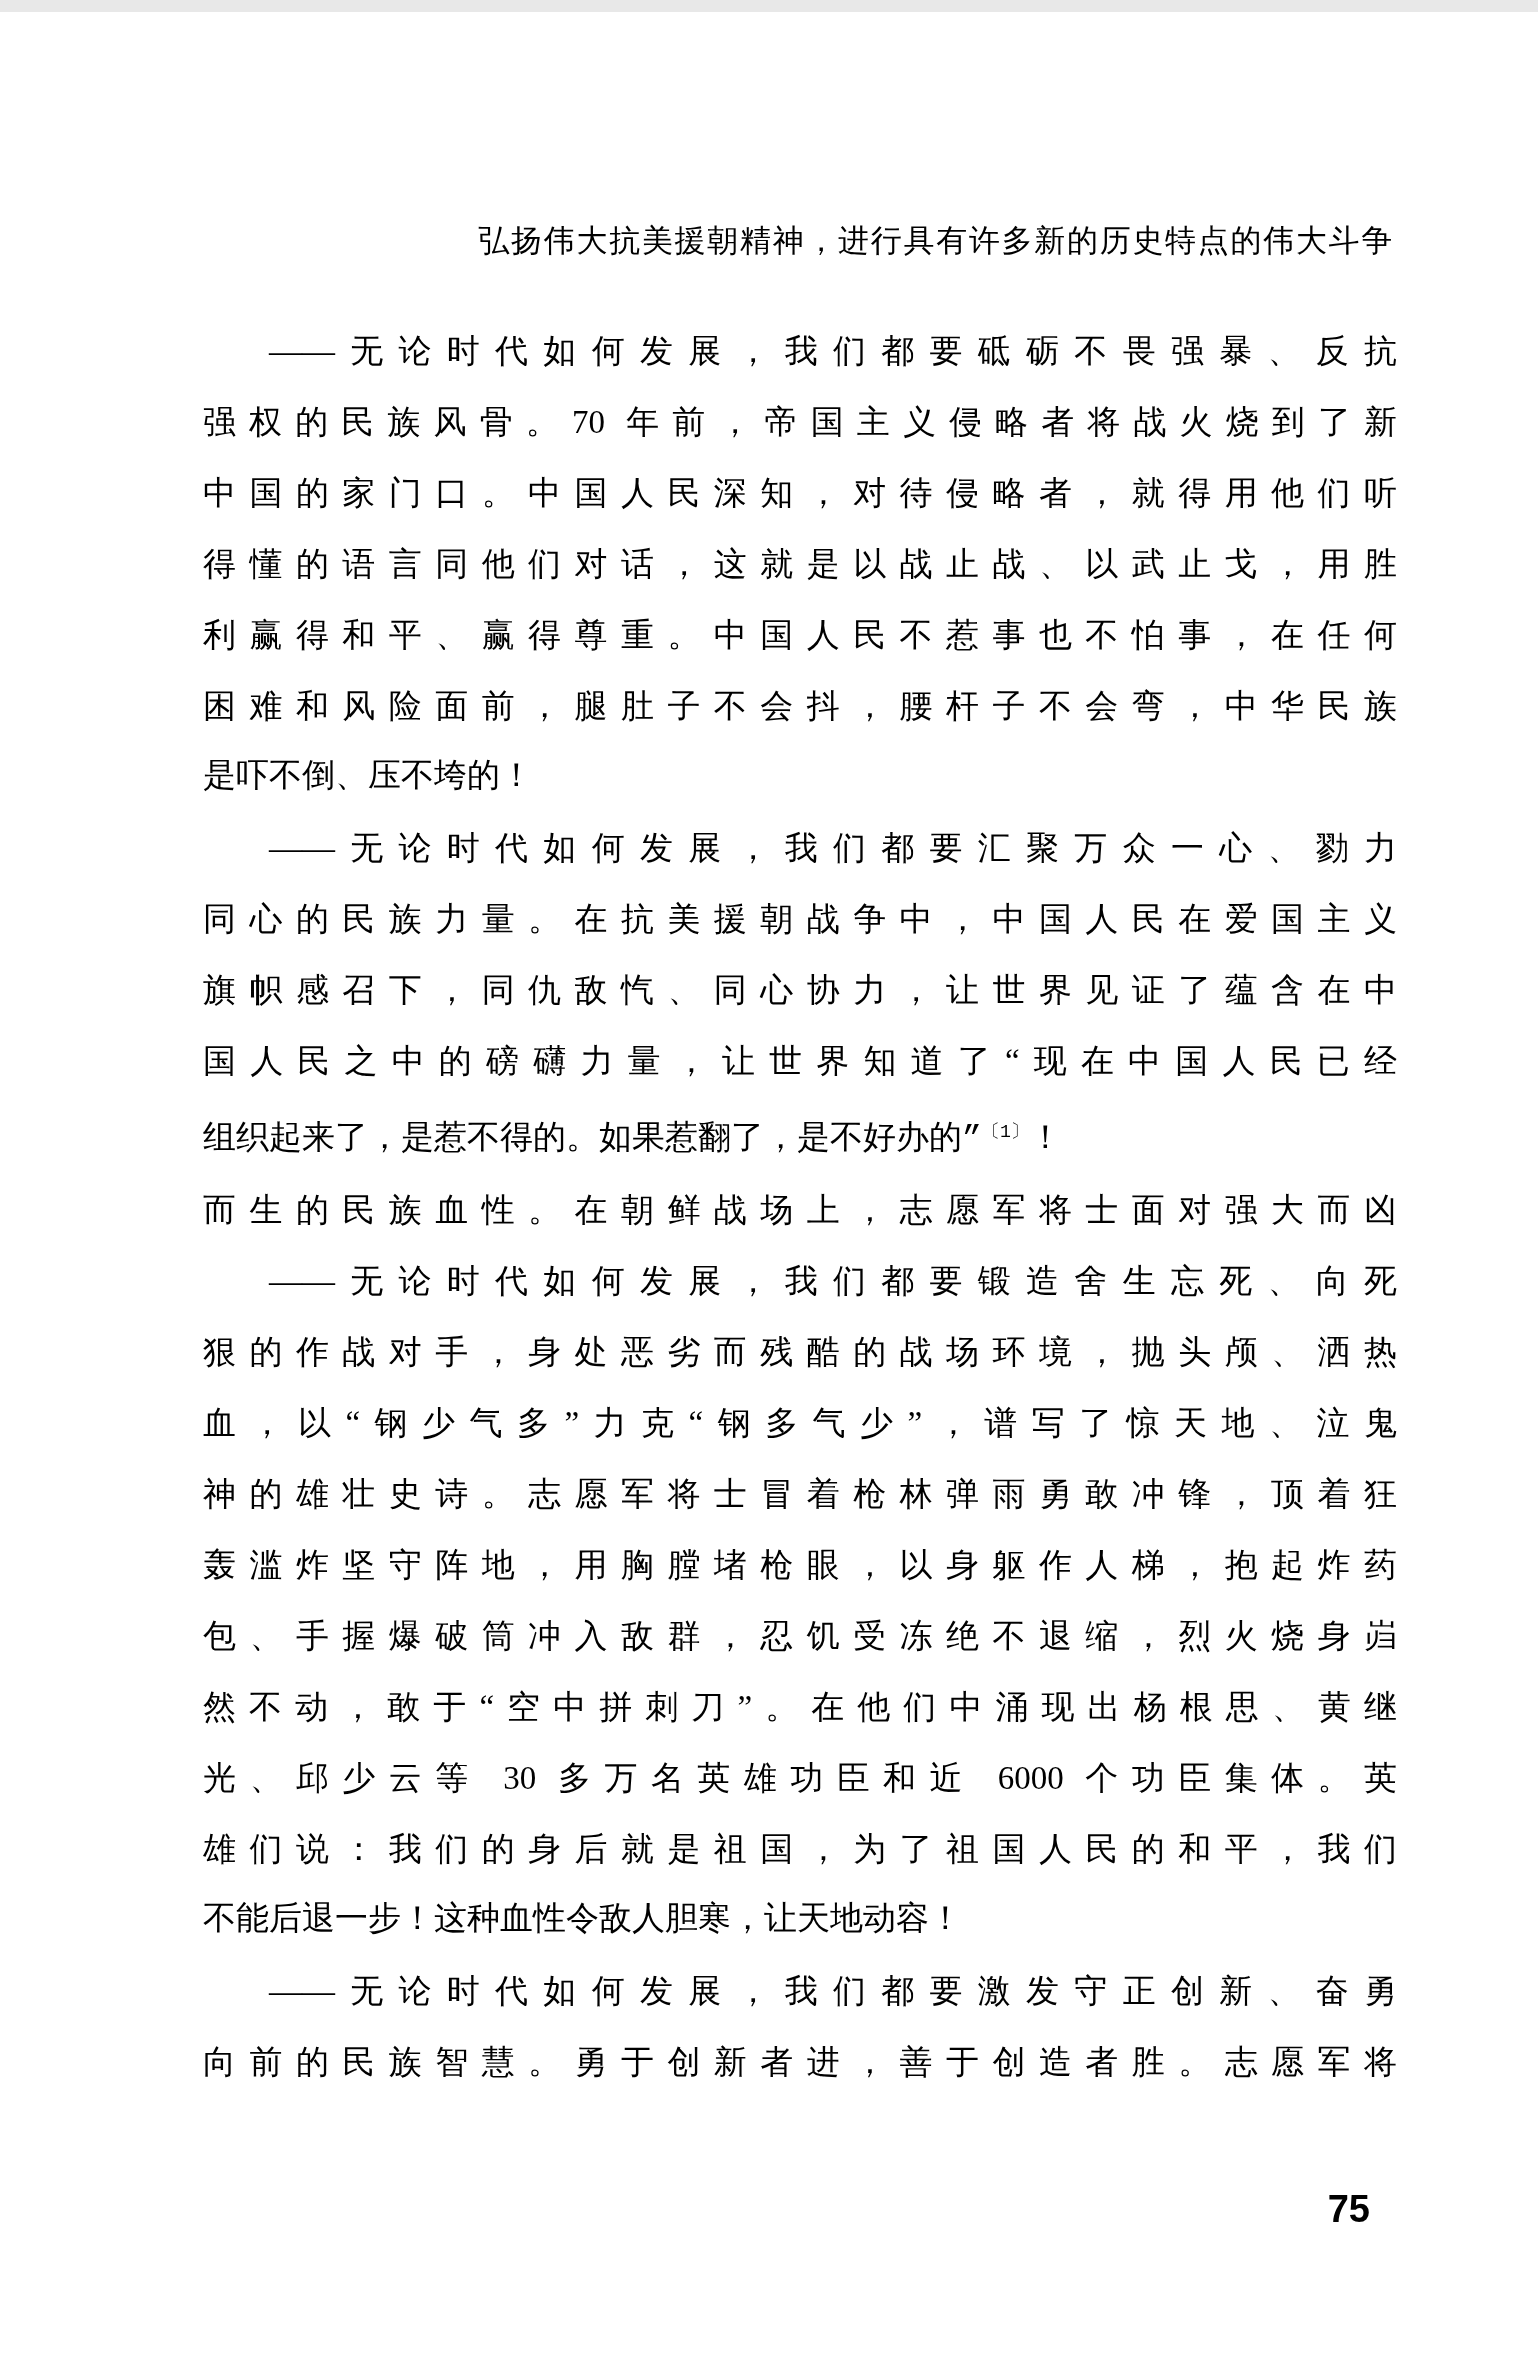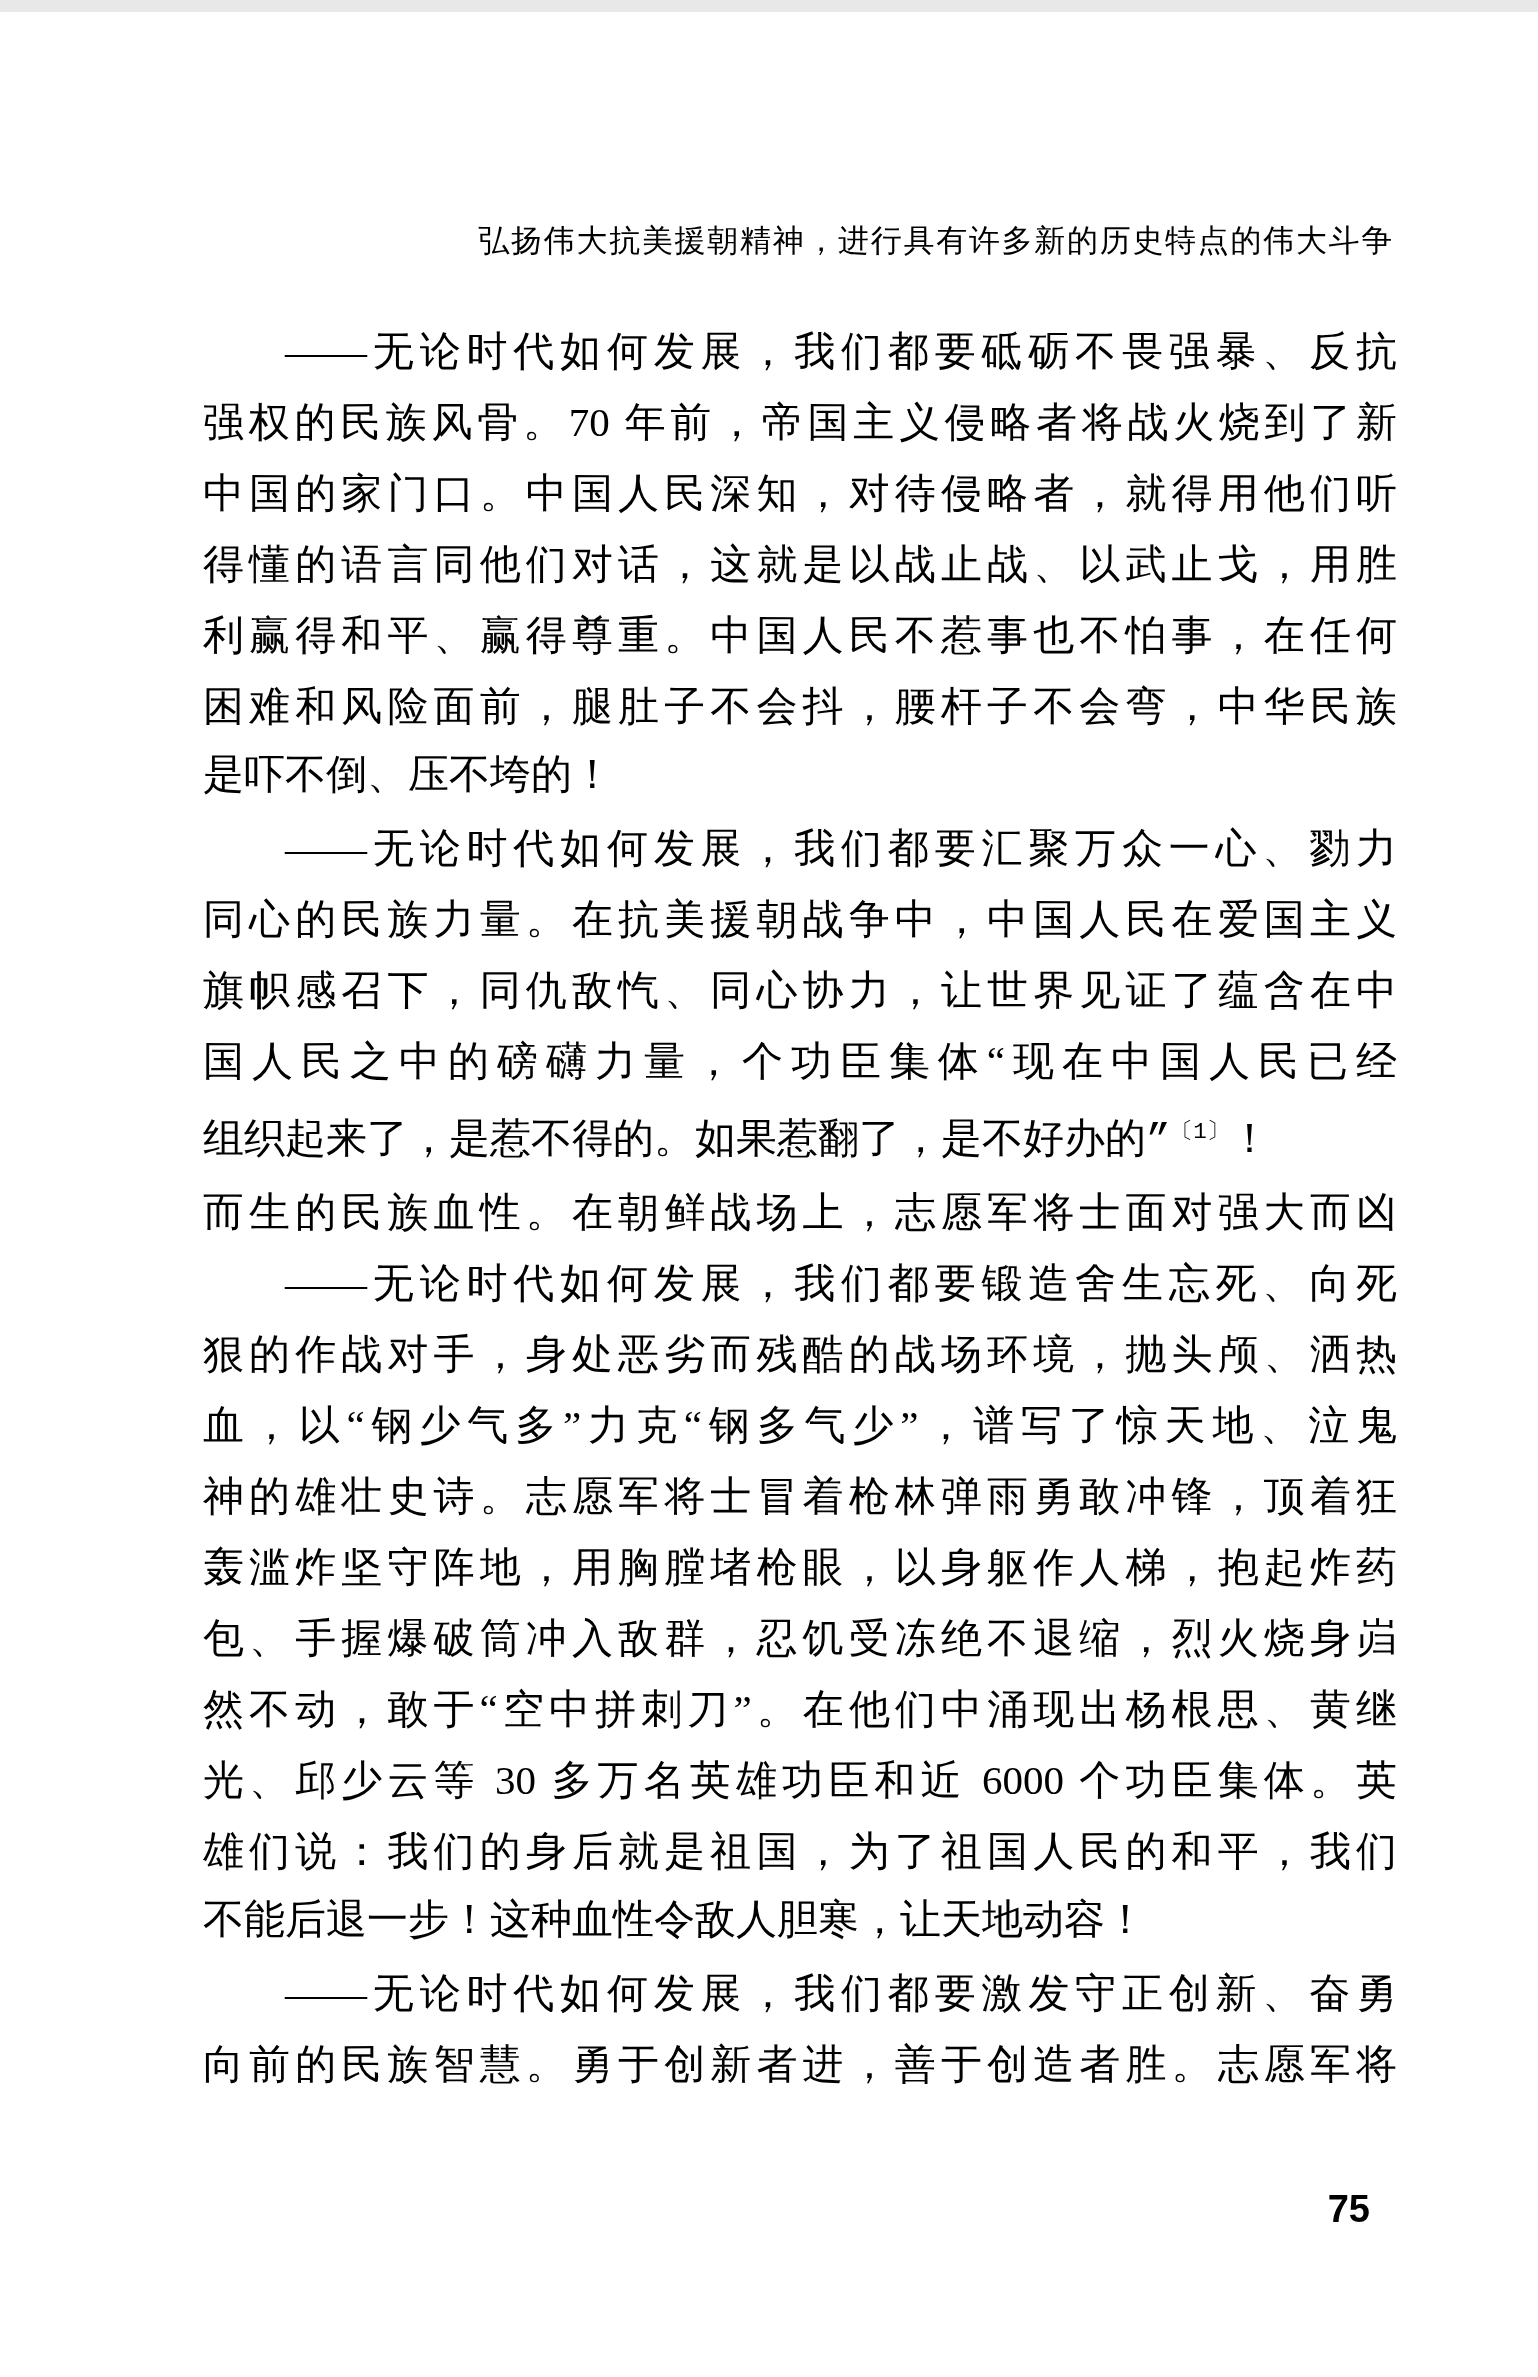--- a/index.html
+++ b/index.html
@@ -24,21 +24,21 @@
     font-size: 31px;
     letter-spacing: 1.7px;
     white-space: nowrap;
     color: #000000;
   }
   .body-text {
     position: absolute;
     top: 304px;
     left: 203px;
     width: 1194px;
-    font-size: 41px;
+    font-size: 33px;
     line-height: 71px;
   }
   .para { margin: 0; padding: 0; }
   .line {
     text-align: justify;
     text-align-last: justify;
   }
   .line.first { text-indent: 2em; }
   .line.end { text-align-last: left; font-family: Liberation Mono, monospace; }
   .sup {
@@ -68,21 +68,21 @@
         <div class="line"><span>中国的家门口。中国人民深知，对待侵略者，就得用他们听</span></div>
         <div class="line"><span>得懂的语言同他们对话，这就是以战止战、以武止戈，用胜</span></div>
         <div class="line"><span>利赢得和平、赢得尊重。中国人民不惹事也不怕事，在任何</span></div>
         <div class="line"><span>困难和风险面前，腿肚子不会抖，腰杆子不会弯，中华民族</span></div>
         <div class="line end"><span>是吓不倒、压不垮的！</span></div>
       </div>
       <div class="para">
         <div class="line first"><span>——无论时代如何发展，我们都要汇聚万众一心、勠力</span></div>
         <div class="line"><span>同心的民族力量。在抗美援朝战争中，中国人民在爱国主义</span></div>
         <div class="line"><span>旗帜感召下，同仇敌忾、同心协力，让世界见证了蕴含在中</span></div>
-        <div class="line"><span>国人民之中的磅礴力量，个功臣集体“现在中国人民已经</span></div>
+        <div class="line"><span>国人民之中的磅礴力量，让世界知道了“现在中国人民已经</span></div>
         <div class="line end"><span>组织起来了，是惹不得的。如果惹翻了，是不好办的”</span><span class="sup">〔1〕</span><span>！</span></div>
       </div>
       <div class="para">
         <div class="line"><span>而生的民族血性。在朝鲜战场上，志愿军将士面对强大而凶</span></div>
         <div class="line first"><span>——无论时代如何发展，我们都要锻造舍生忘死、向死</span></div>
         <div class="line"><span>狠的作战对手，身处恶劣而残酷的战场环境，抛头颅、洒热</span></div>
         <div class="line"><span>血，以“钢少气多”力克“钢多气少”，谱写了惊天地、泣鬼</span></div>
         <div class="line"><span>神的雄壮史诗。志愿军将士冒着枪林弹雨勇敢冲锋，顶着狂</span></div>
         <div class="line"><span>轰滥炸坚守阵地，用胸膛堵枪眼，以身躯作人梯，抱起炸药</span></div>
         <div class="line"><span>包、手握爆破筒冲入敌群，忍饥受冻绝不退缩，烈火烧身岿</span></div>

